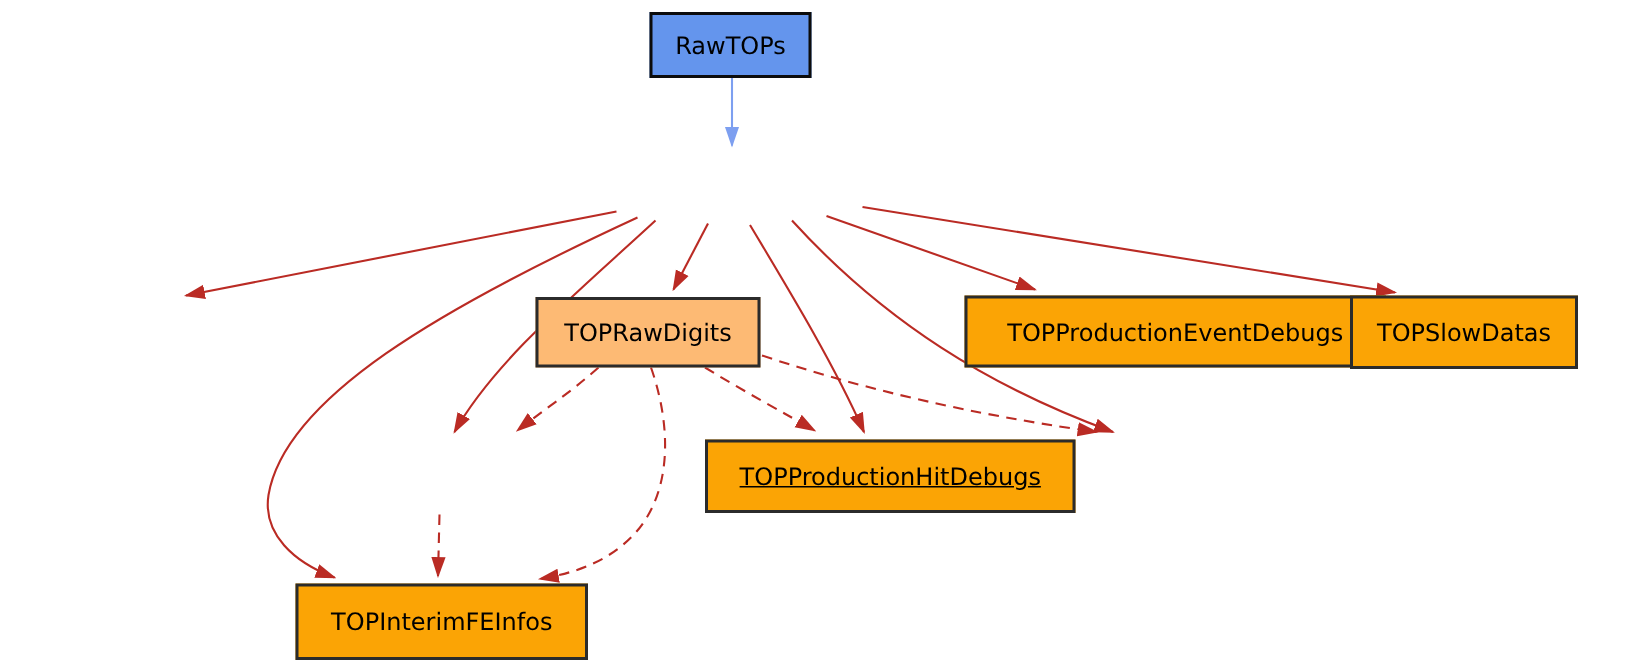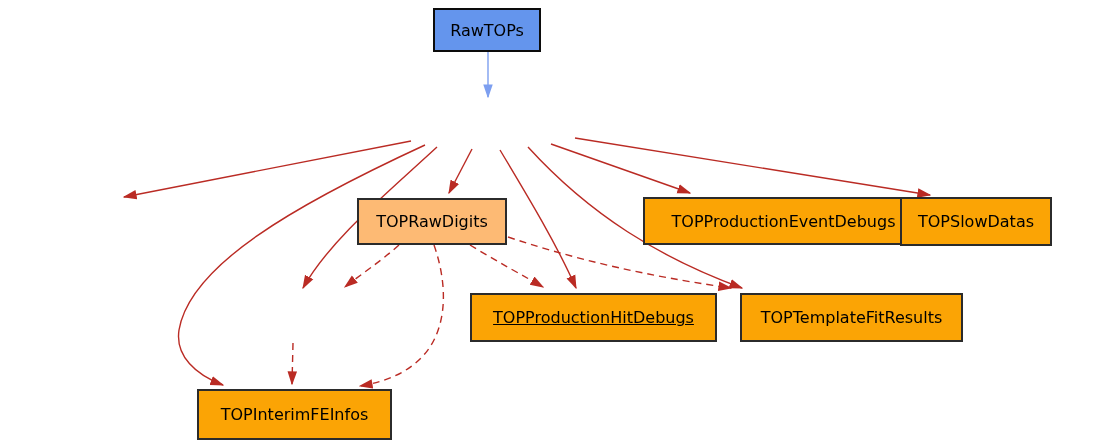--- a/index.html
+++ b/index.html
@@ -75,21 +75,18 @@
 
   <div class="node box" id="n-topslowdatas" style="background: rgb(251, 164, 5);">
     <span>TOPSlowDatas</span>
   </div>
 
 
   <div class="node box" id="n-topproductionhitdebugs" style="background: rgb(251, 164, 5); text-decoration: underline;">
     <span>TOPProductionHitDebugs</span>
   </div>
 
-  <div class="node box" id="n-toptemplatefitresults" style="background: rgb(251, 164, 5);">
-    <span>TOPTemplateFitResults</span>
-  </div>
 
   <div class="node box" id="n-topinterimfeinfos" style="background: rgb(251, 164, 5); justify-content: center;">
     <span>TOPInterimFEInfos</span>
   </div>
 
 </div>
 
 </body></html>

